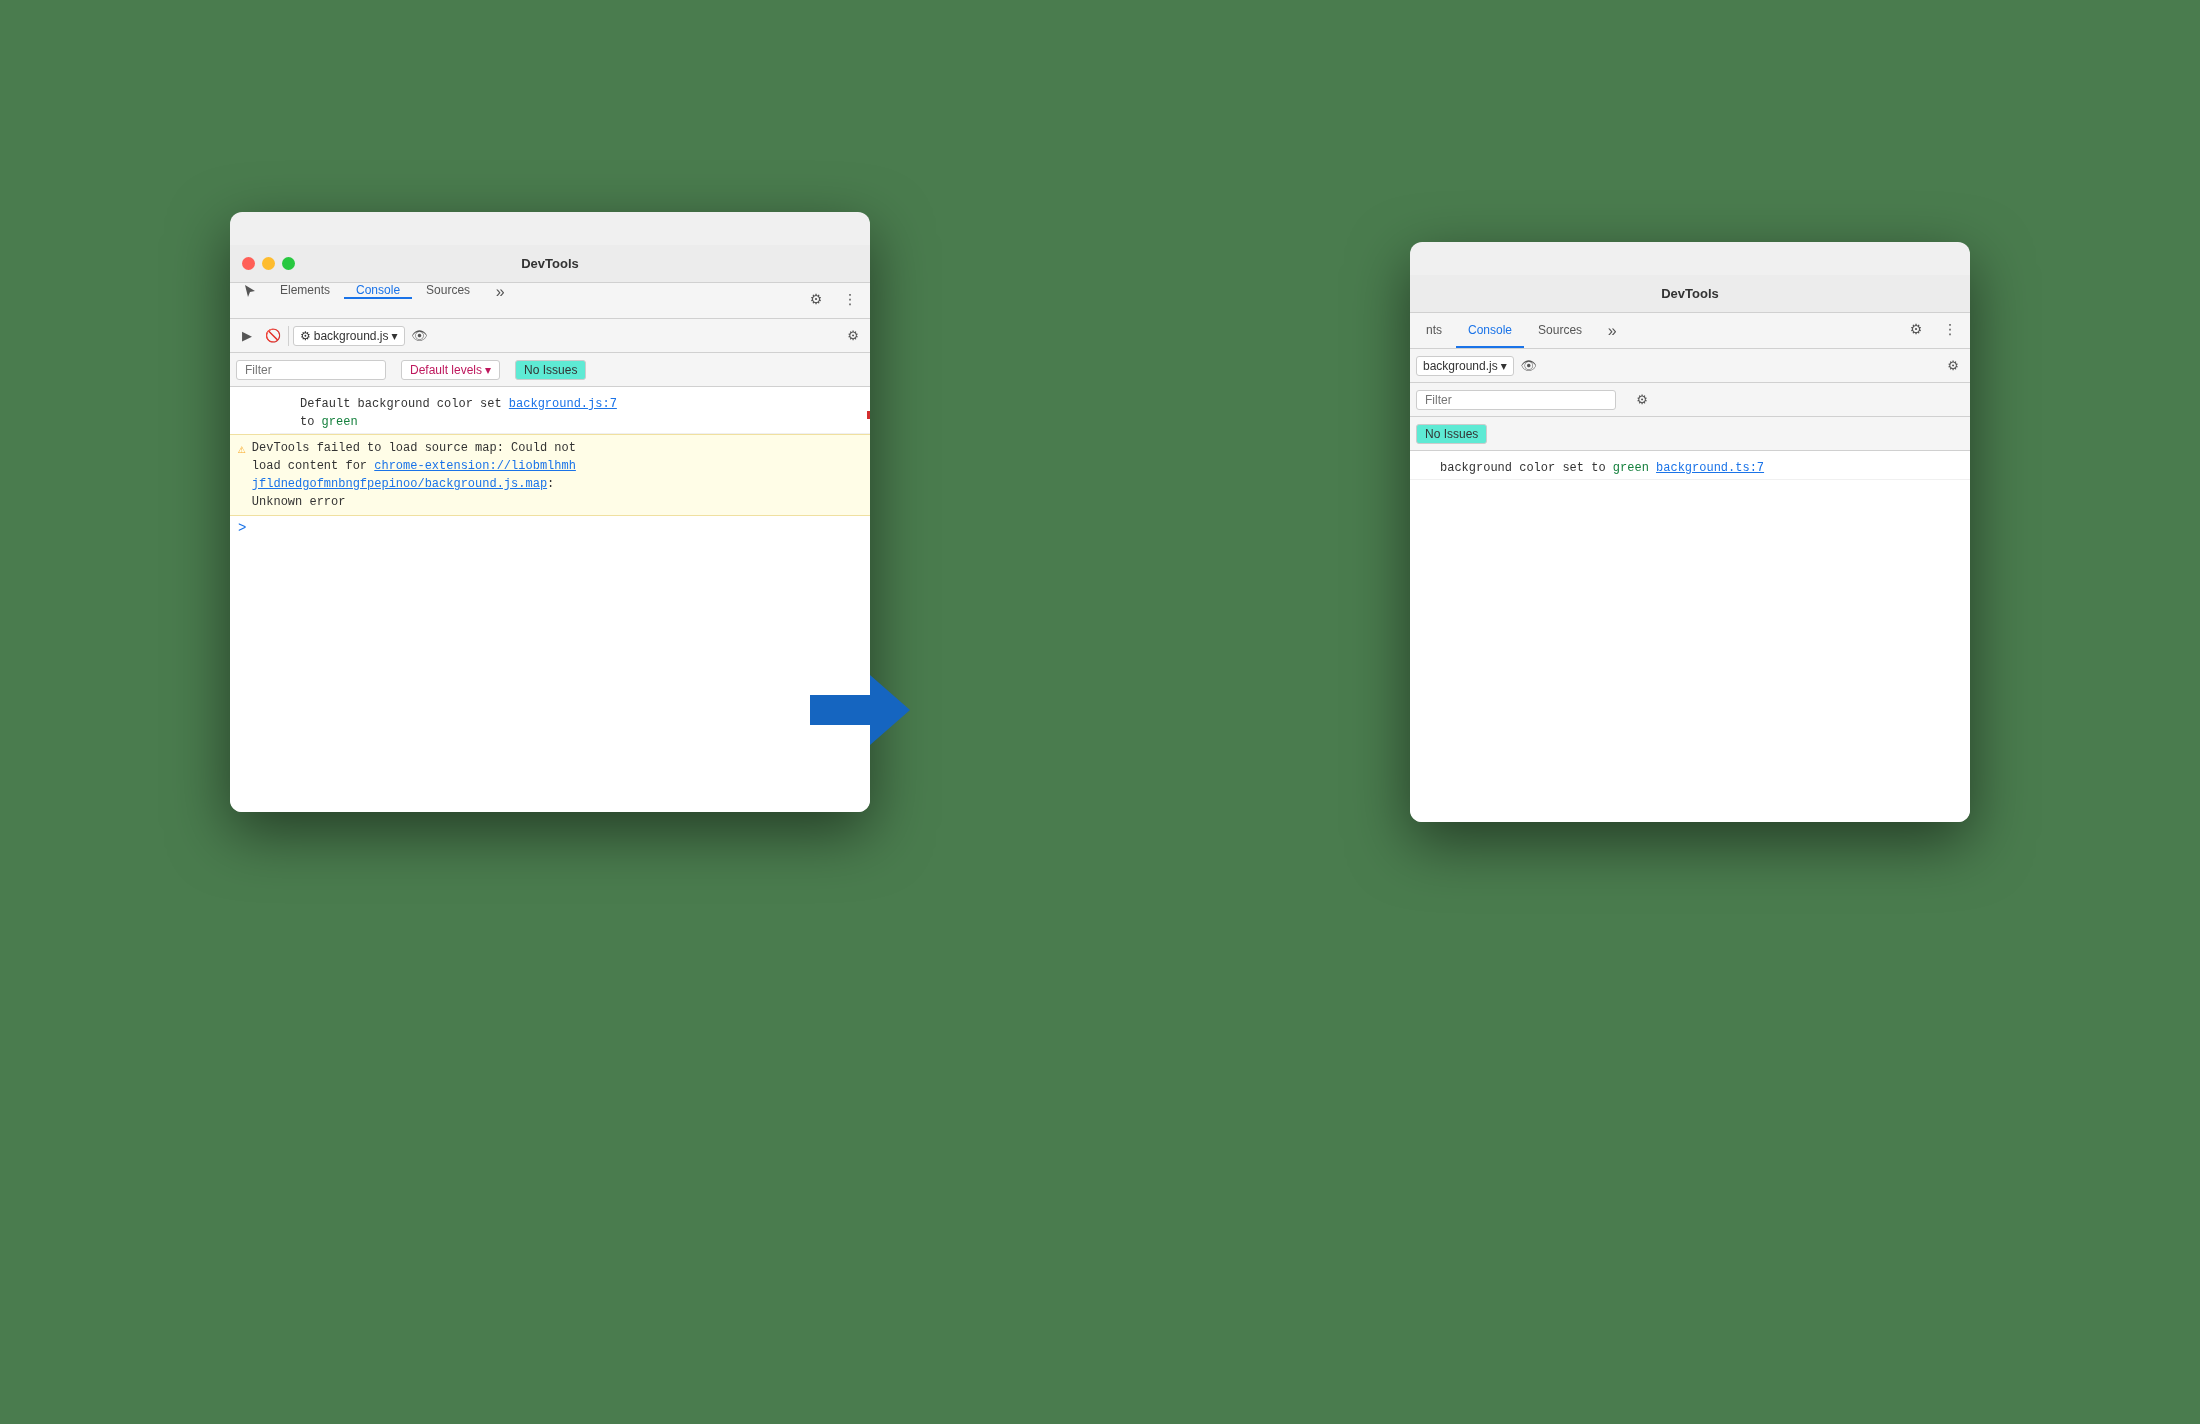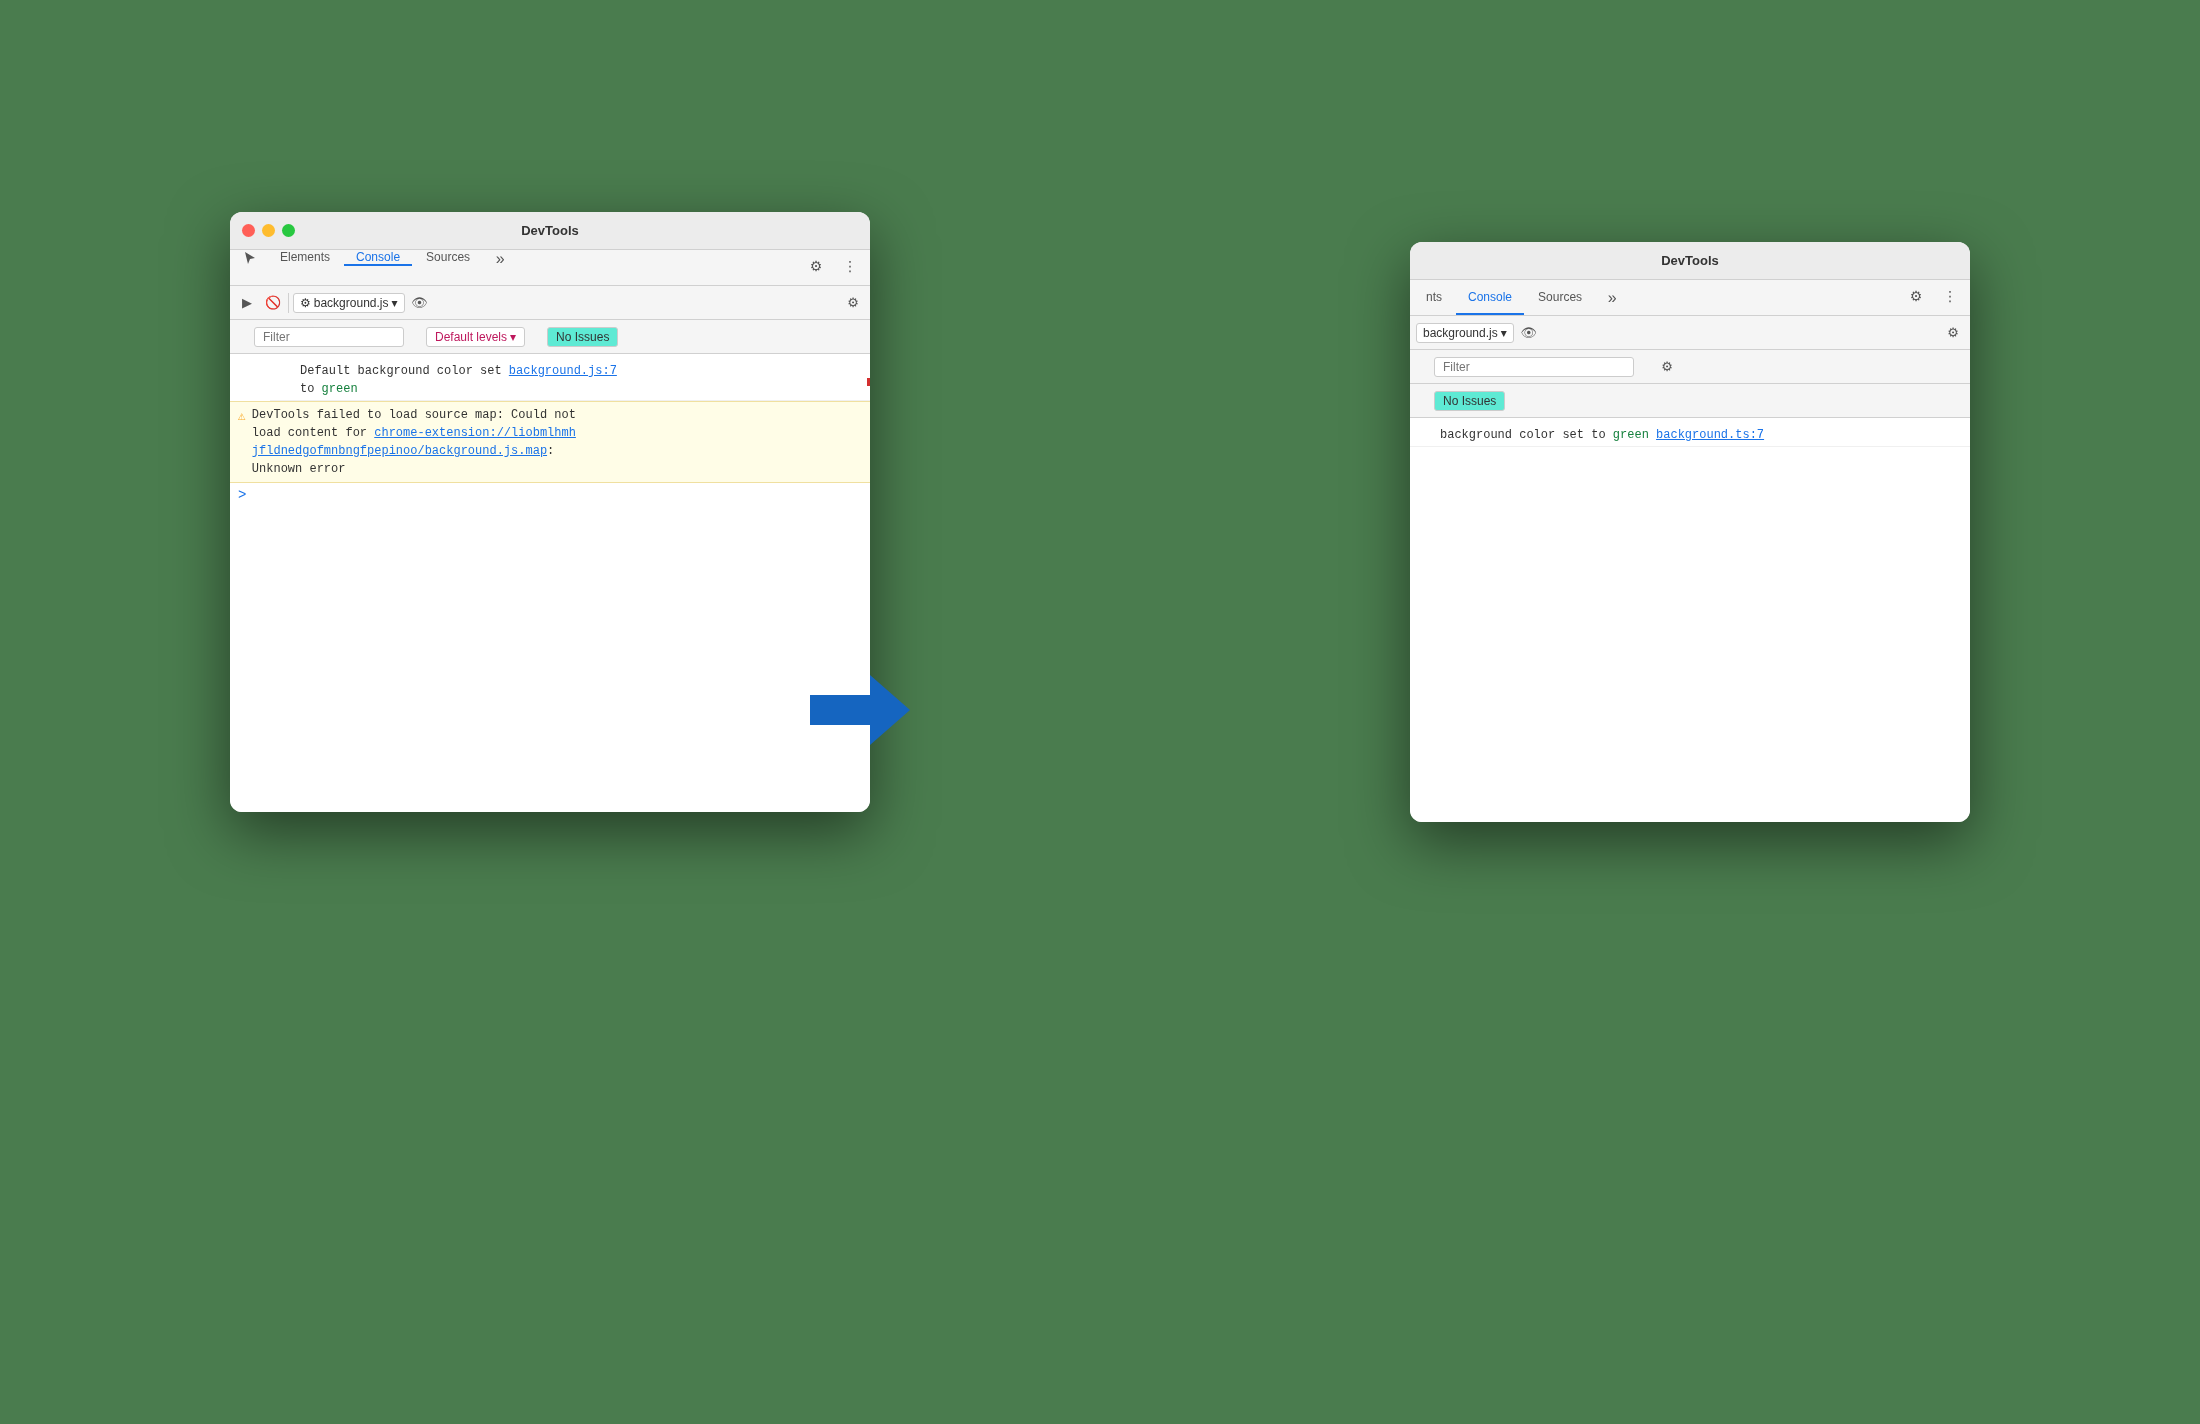--- a/index.html
+++ b/index.html
@@ -52,20 +52,21 @@
 
     
     .title-bar {
       background: #ececec;
       height: 38px;
       display: flex;
       align-items: center;
       justify-content: center;
       position: relative;
       border-bottom: 1px solid #d0d0d0;
+      margin-top: 33px;
     }
 
     .title-bar-title {
       font-size: 13px;
       font-weight: 600;
       color: #333;
     }
 
     .traffic-lights {
       position: absolute;
@@ -163,22 +164,22 @@
       background: white;
       color: #333;
     }
 
     
     .filter-bar {
       background: #f5f5f5;
       height: 34px;
       display: flex;
       align-items: center;
-      padding: 0 24px;
-      gap: 22px;
+      padding: 0 6px;
+      gap: 15px;
       border-bottom: 1px solid #d0d0d0;
     }
 
     .filter-input {
       border: 1px solid #ccc;
       border-radius: 3px;
       padding: 2px 8px;
       font-size: 12px;
       width: 150px;
       background: white;

